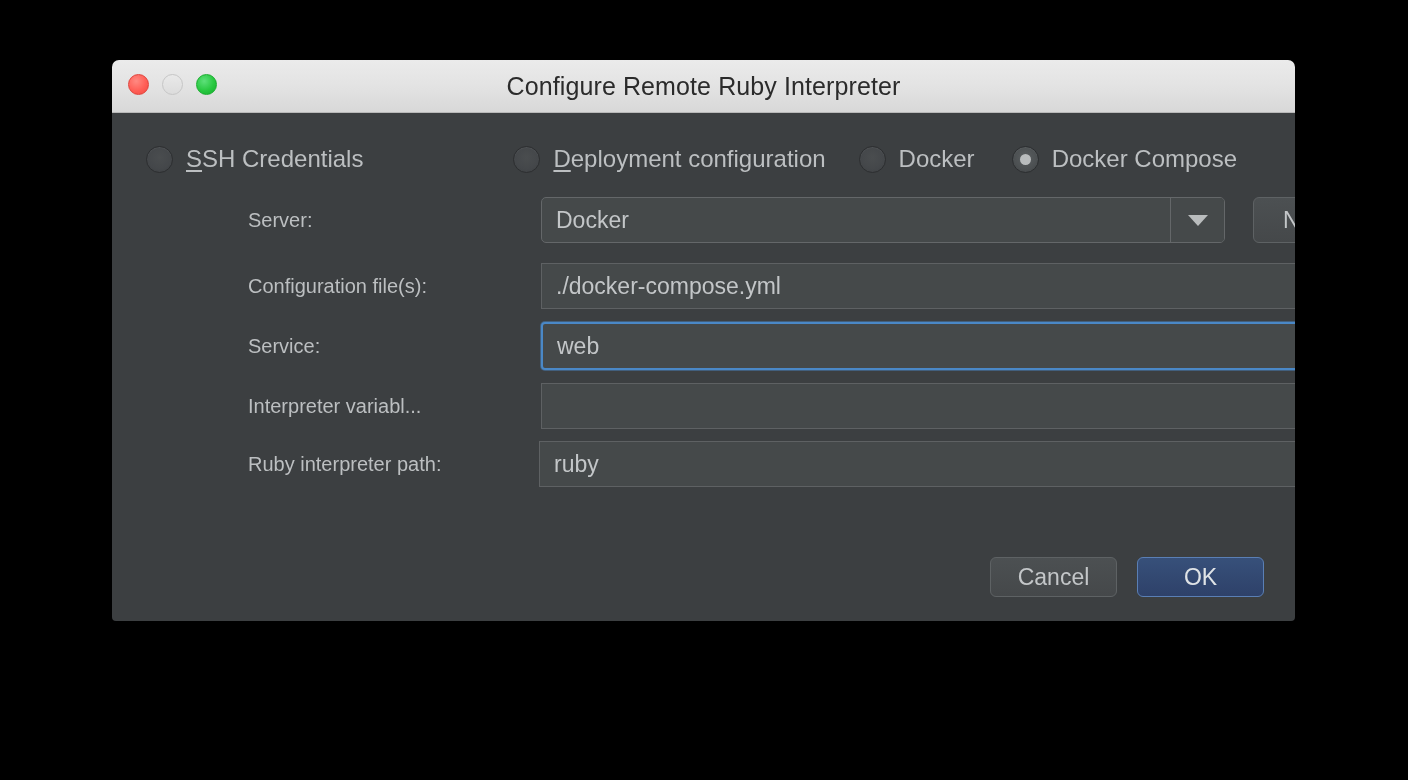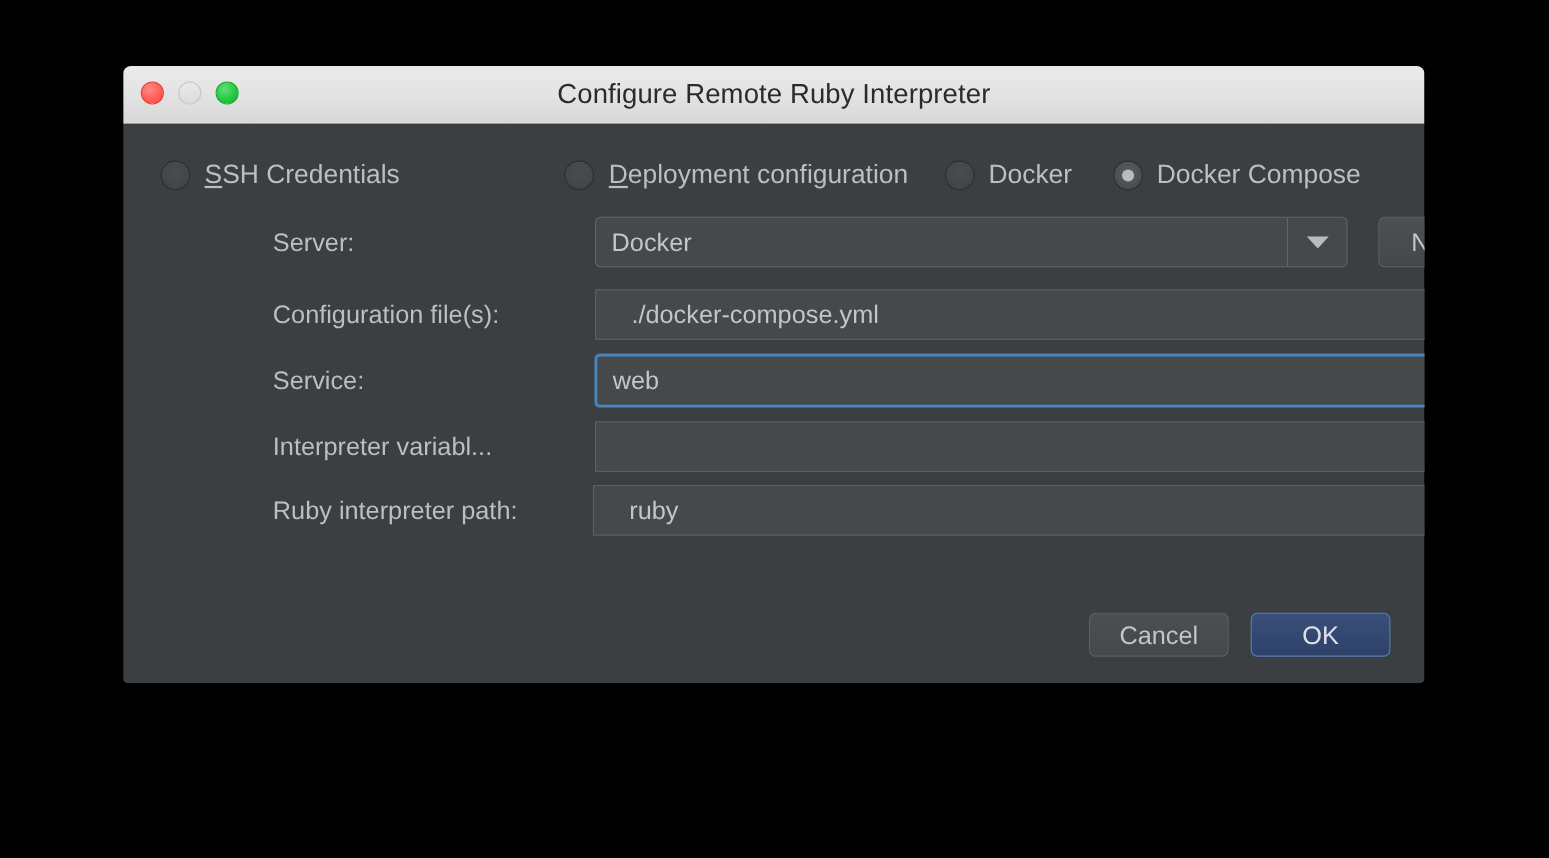--- a/index.html
+++ b/index.html
@@ -135,21 +135,21 @@
   .form-row {
     position: absolute;
     left: 0;
     height: 46px;
     display: flex;
     align-items: center;
   }
   .field-label {
     position: absolute;
     left: 136px;
-    font-size: 23px;
+    font-size: 20px;
     color: #bcbfc1;
     white-space: nowrap;
     line-height: 46px;
   }
 
   .control {
     position: absolute;
     box-sizing: border-box;
     height: 46px;
   }
@@ -196,21 +196,21 @@
     box-shadow: 0 0 0 1px rgba(74,136,199,0.45);
     justify-content: flex-end;
   }
 
   
   .textfield {
     background: #45494a;
     border: 1px solid #5e6163;
     display: flex;
     align-items: center;
-    padding-left: 32px;
+    padding-left: 14px;
     font-size: 23px;
     color: #c3c6c8;
     white-space: nowrap;
     overflow: hidden;
   }
 
   
   .push-btn {
     background: linear-gradient(to bottom, #4c5052 0%, #45484a 100%);
     border: 1px solid #5e6264;

